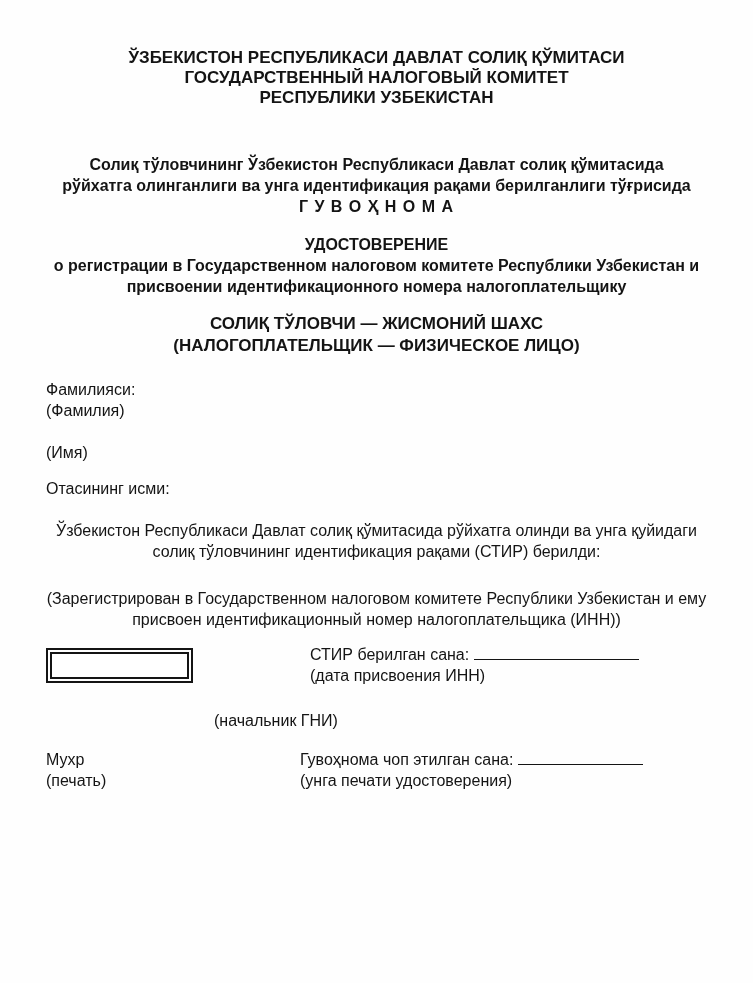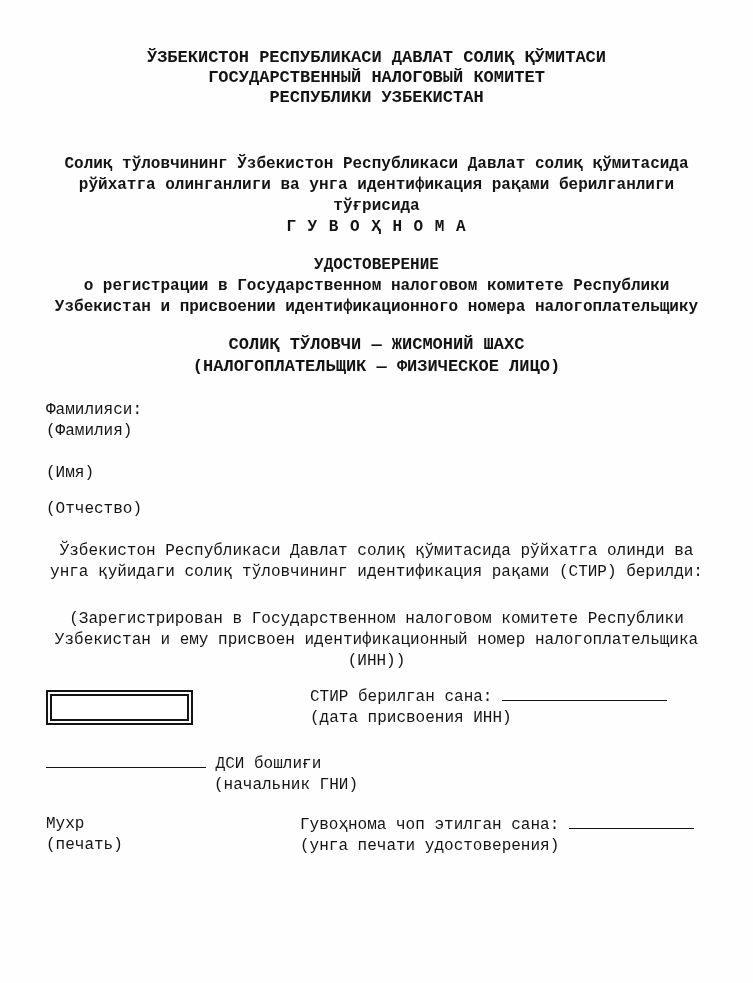--- a/index.html
+++ b/index.html
@@ -2,21 +2,21 @@
 <html><head>
 <meta charset="utf-8">
 <style>
   html,body{margin:0;padding:0;background:#ffffff;}
   .page{
     position:relative;
     width:753px;height:983px;
     margin:0 auto;
     background:#fefefe;
     color:#141414;
-    font-family:Liberation Mono, monospace;
+    font-family:Liberation Sans, sans-serif;
     font-size:16px;
     line-height:21px;
     box-sizing:border-box;
     padding:48px 46px 0 46px;
     overflow:hidden;
   }
   .center{text-align:center;}
   .bold{font-weight:bold;}
   .org-header{font-size:17px;line-height:20px;margin-bottom:46px;}
   .uz-title{max-width:648px;margin:0 auto 17px auto;}
@@ -77,45 +77,41 @@
 
   <div class="fields-block">
     <div class="field">
       <div>Фамилияси:</div>
       <div>(Фамилия)</div>
     </div>
     <div class="field tight">
       <div>(Имя)</div>
     </div>
     <div class="field">
-      <div>(Отчество)</div>
+      <div>Отасининг исми:</div>
     </div>
   </div>
 
   <div class="center reg-uz">Ўзбекистон Республикаси Давлат солиқ қўмитасида рўйхатга олинди ва унга қуйидаги солиқ тўловчининг идентификация рақами (СТИР) берилди:</div>
   <div class="center reg-ru">(Зарегистрирован в Государственном налоговом комитете Республики Узбекистан и ему присвоен идентификационный номер налогоплательщика (ИНН))</div>
 
   <div class="tin-row">
     <div class="tin-box">
       <div class="tin-box-inner"></div>
     </div>
     <div class="tin-right">
       <div class="nowrap">
         <span>СТИР берилган сана:</span>
         <span class="blank u165"></span>
       </div>
       <div>(дата присвоения ИНН)</div>
     </div>
   </div>
 
   <div class="chief-row">
-    <div class="nowrap">
-      <span class="blank u160"></span>
-      <span>ДСИ бошлиғи</span>
-    </div>
     <div class="chief-sub">(начальник ГНИ)</div>
   </div>
 
 
   <div class="stamp-row">
     <div class="stamp-left">
       <div>Мухр</div>
       <div>(печать)</div>
     </div>
     <div>

